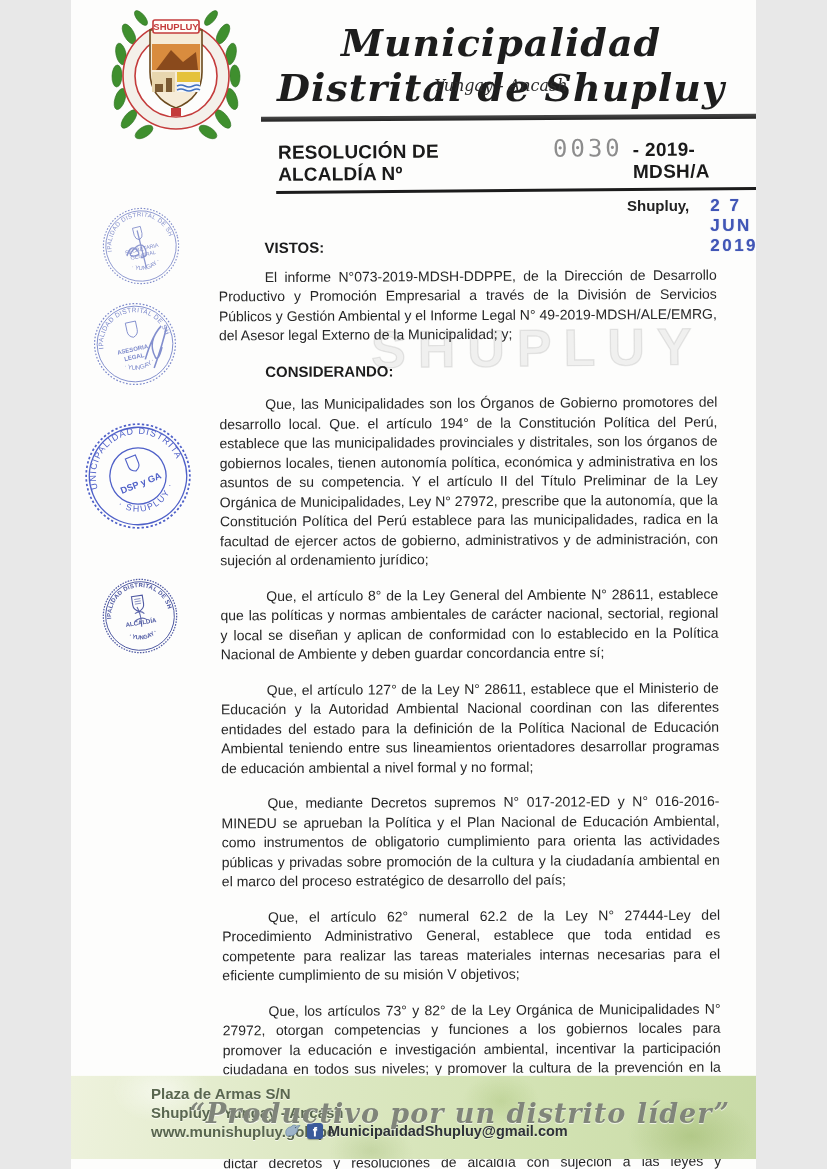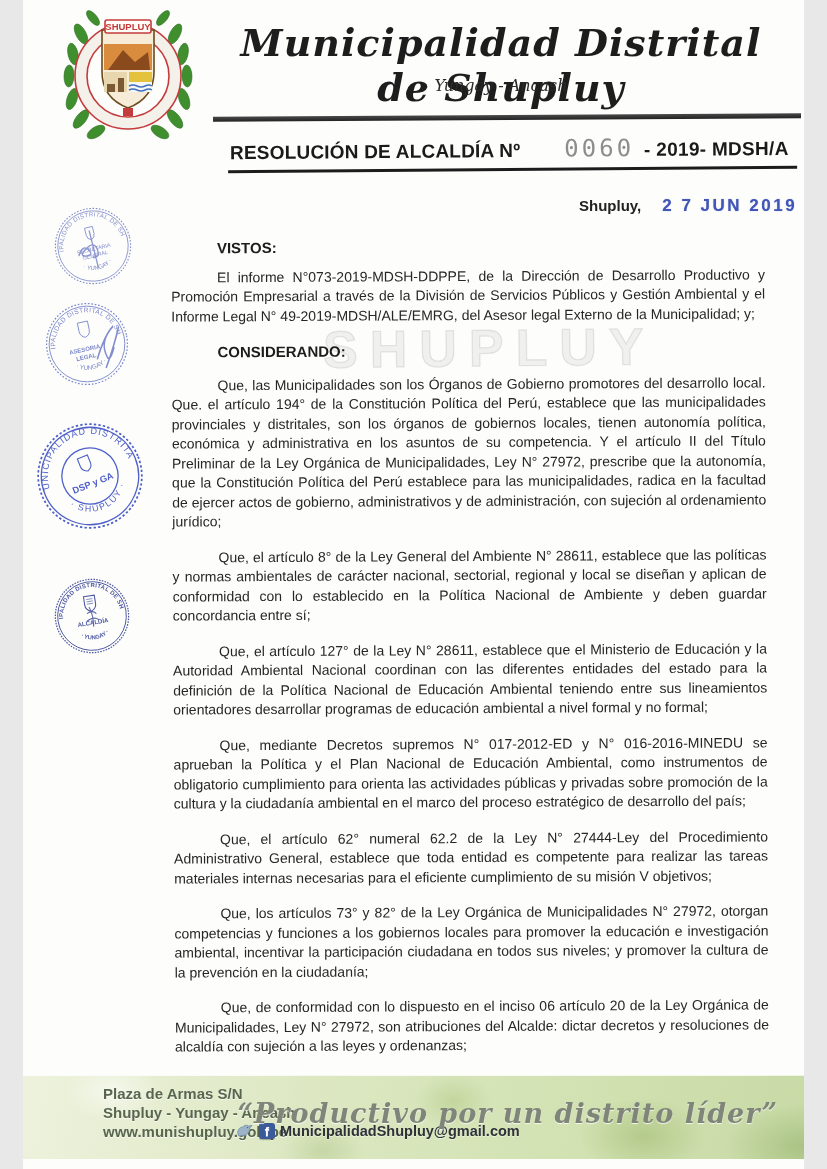--- a/index.html
+++ b/index.html
@@ -1,19 +1,19 @@
 <!DOCTYPE html>
 <html><head>
 <meta charset="utf-8">
 <style>
   * { margin: 0; padding: 0; box-sizing: border-box; }
   html,body { background: #e8e8e8; }
   .page {
     position: relative;
-    width: 781px; height: 1169px;
+    width: 685px; height: 1169px;
     margin: 0 auto;
     background: #fdfdfc;
     overflow: hidden;
     font-family: "Liberation Sans", sans-serif;
     color: #2b2b2b;
   }
 
   
   .logo { position: absolute; left: 30px; top: 4px; width: 150px; height: 138px; }
   .muni-title {
@@ -181,21 +181,21 @@
     <text x="75" y="26" text-anchor="middle" font-size="9.5" font-weight="bold" fill="#c43b3b" font-family="Liberation Sans, sans-serif">SHUPLUY</text>
   </svg>
 
   <div class="muni-title">Municipalidad Distrital de Shupluy</div>
   <div class="muni-sub">Yungay - Ancash</div>
   <div class="rule"></div>
   <div class="rule-dots"></div>
 
   <div class="res-line">
     <span class="res-label">RESOLUCIÓN DE ALCALDÍA Nº</span>
-    <span class="res-number">0060</span>
+    <span class="res-number">0030</span>
     <span class="res-suffix">- 2019- MDSH/A</span>
   </div>
 
   <div class="date-line">
     <span class="date-place">Shupluy,</span>
     <span class="date-stamp">2 7 JUN 2019</span>
   </div>
 
   <div class="watermark">SHUPLUY</div>
 

